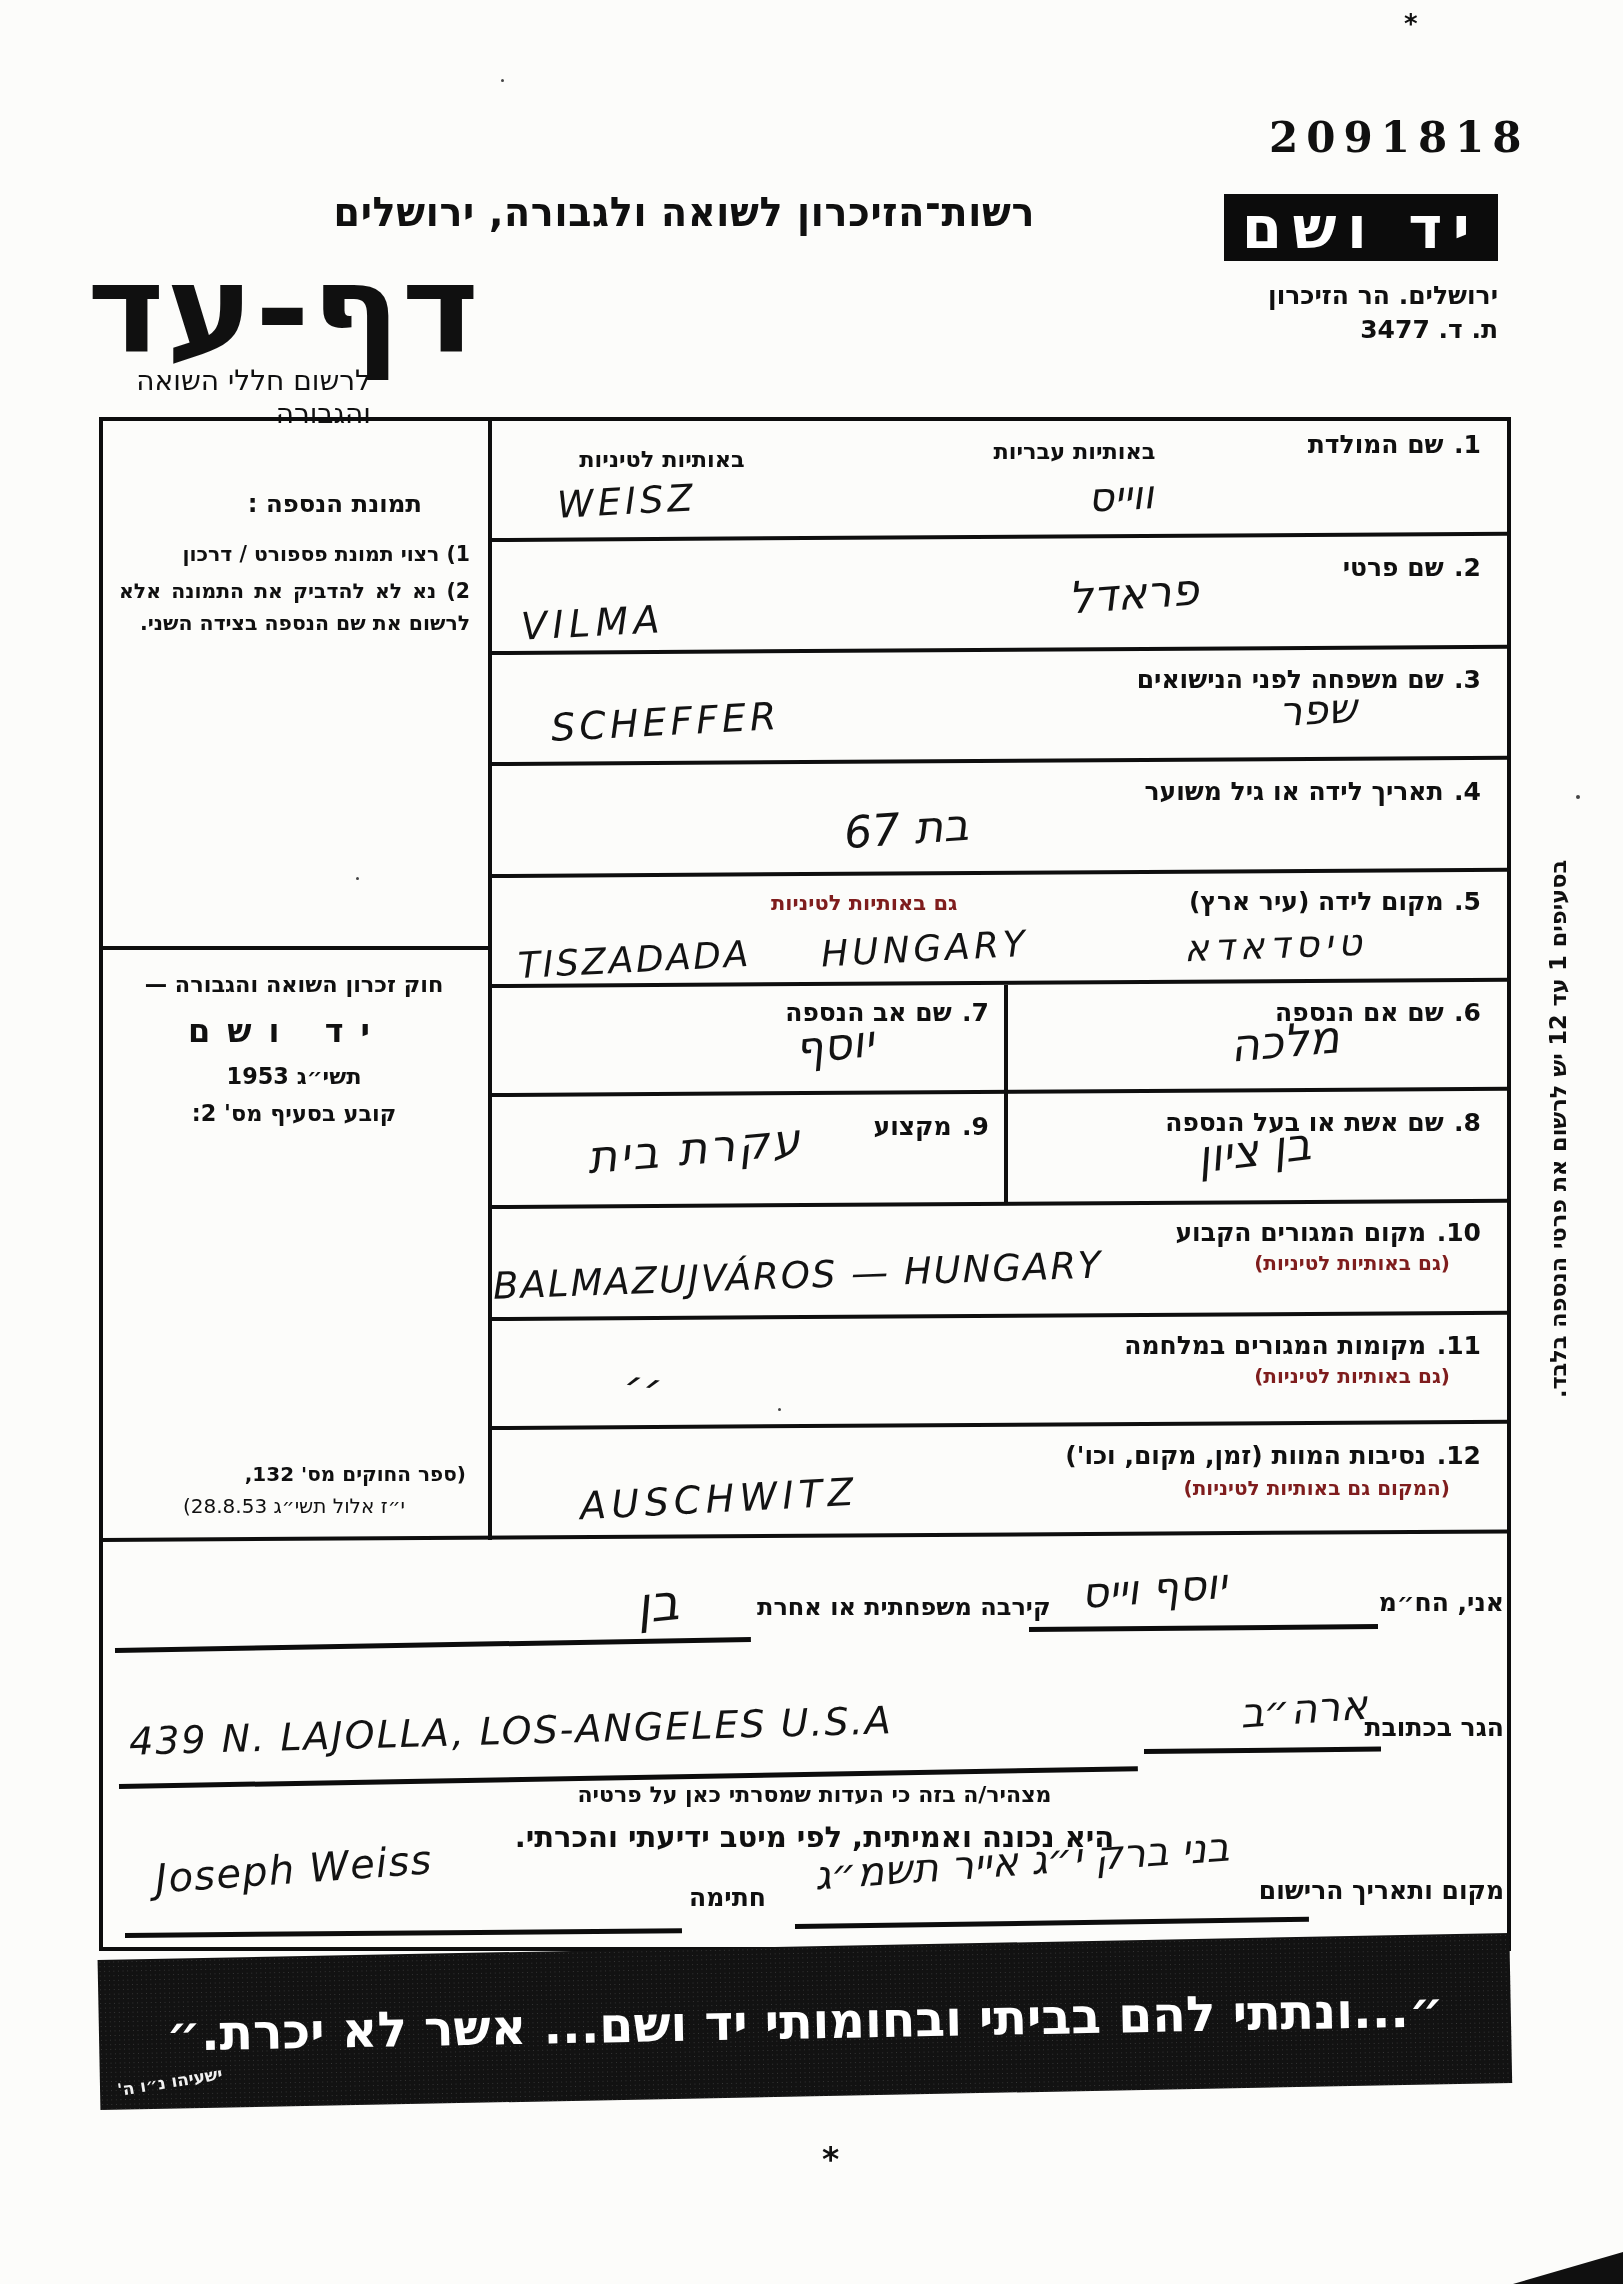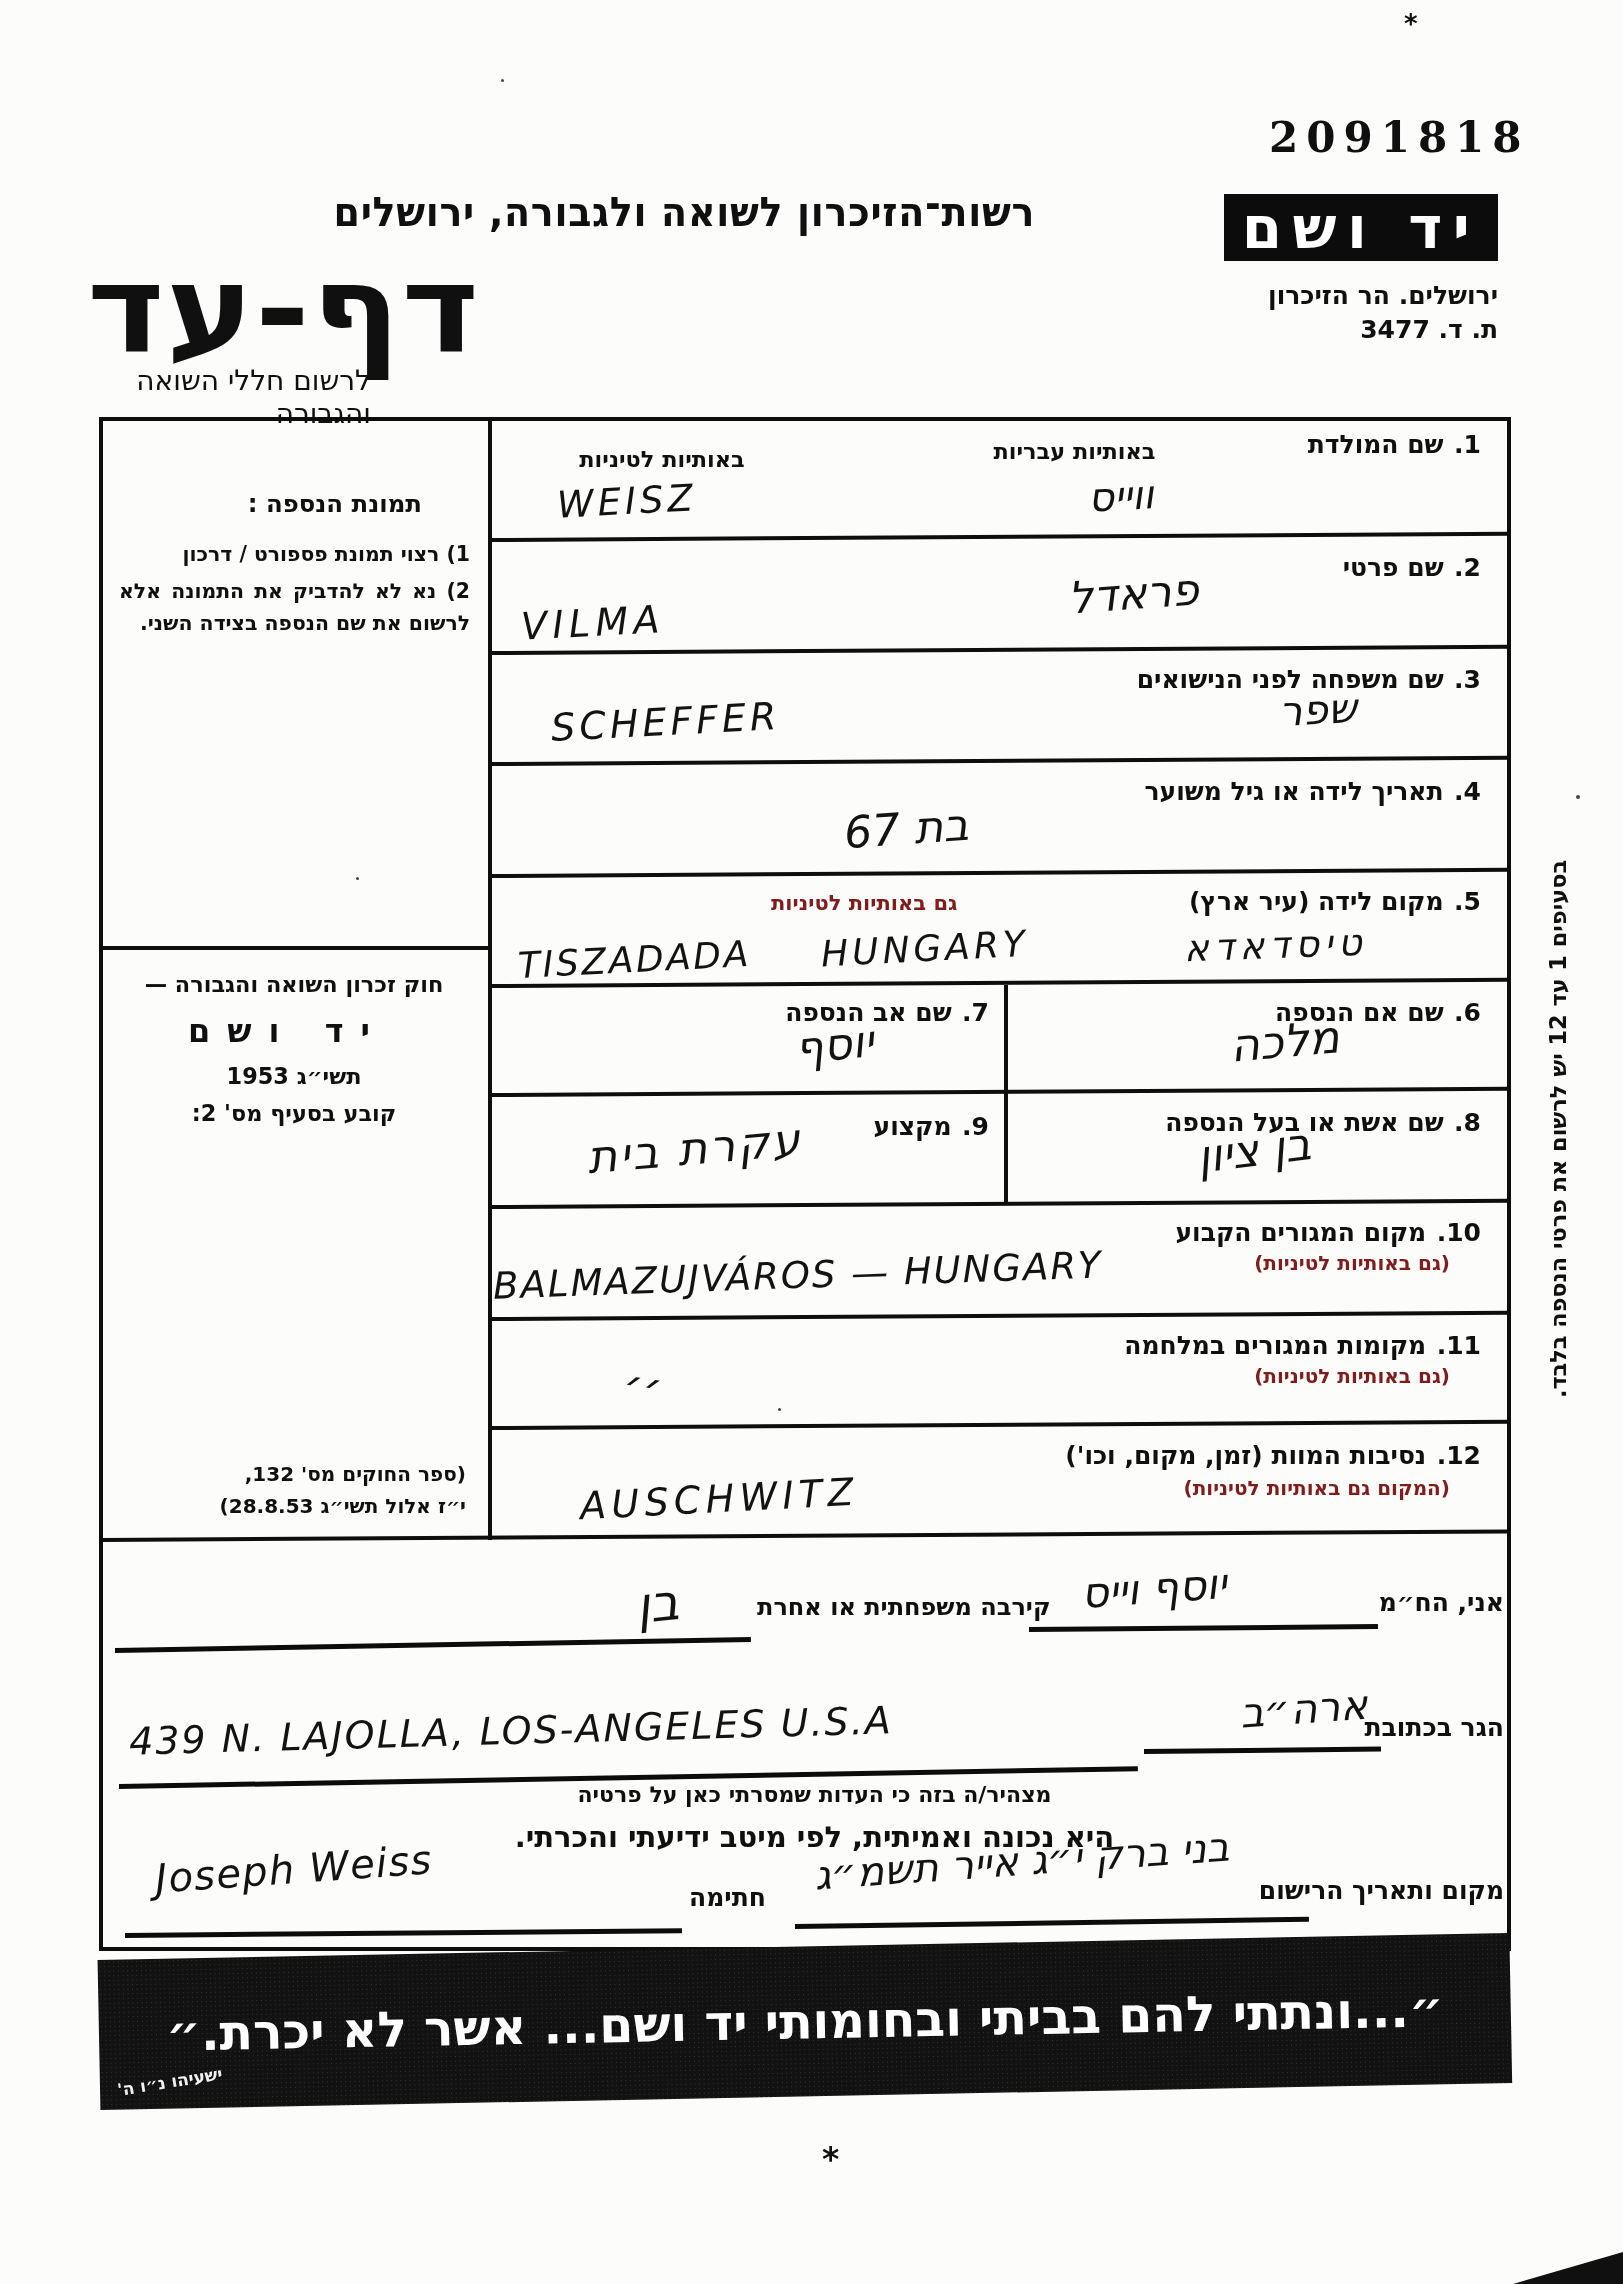--- a/index.html
+++ b/index.html
@@ -66,21 +66,21 @@
 
   <div class="abs rtl" style="left:119px;top:489px;width:303px;text-align:right;font-weight:bold;font-size:24.4px;">תמונת הנספה :</div>
   <div class="abs rtl" style="left:119px;top:539px;width:351px;text-align:right;font-weight:bold;font-size:20.4px;line-height:1.5;">1) רצוי תמונת פספורט / דרכון</div>
   <div class="abs rtl jst" style="left:119px;top:576px;width:351px;font-weight:bold;font-size:20.4px;line-height:1.55;">2) נא לא להדביק את התמונה אלא לרשום את שם הנספה בצידה השני.</div>
 
   <div class="abs rtl ctr" style="left:122px;top:971px;width:344px;font-weight:bold;font-size:22.4px;">חוק זכרון השואה והגבורה —</div>
   <div class="abs rtl ctr" style="left:109px;top:1012px;width:357px;font-weight:bold;font-size:32px;letter-spacing:17px;">יד ושם</div>
   <div class="abs rtl ctr" style="left:122px;top:1063px;width:344px;font-weight:bold;font-size:22.4px;">תשי״ג 1953</div>
   <div class="abs rtl ctr" style="left:122px;top:1100px;width:344px;font-weight:bold;font-size:22.4px;">קובע בסעיף מס' 2:</div>
   <div class="abs rtl" style="left:122px;top:1462px;width:344px;text-align:right;font-weight:bold;font-size:20px;">(ספר החוקים מס' 132,</div>
-  <div class="abs rtl" style="left:122px;top:1494px;width:344px;text-align:right;font-weight:bold;font-size:20px;">י״ז אלול תשי״ג 28.8.53)</div>
+  <div class="abs rtl" style="left:122px;top:1494px;width:344px;text-align:center;font-weight:normal;font-size:20px;">י״ז אלול תשי״ג 28.8.53)</div>
 
   <div class="fl" style="right:142px;top:430px;">
     <span class="num">1.</span>
     <span class="txt">שם המולדת</span>
   </div>
   <div class="colh" style="left:956px;top:438px;width:237px;text-align:center;">באותיות עבריות</div>
   <div class="colh" style="left:560px;top:446px;width:204px;text-align:center;">באותיות לטיניות</div>
   <div class="hw hw-he" style="left:1088px;top:473px;font-size:40px;transform:rotate(-3deg);">ווייס</div>
   <div class="hw" style="left:557px;top:480px;font-size:37px;letter-spacing:4px;transform:rotate(-3deg);">WEISZ</div>
 

